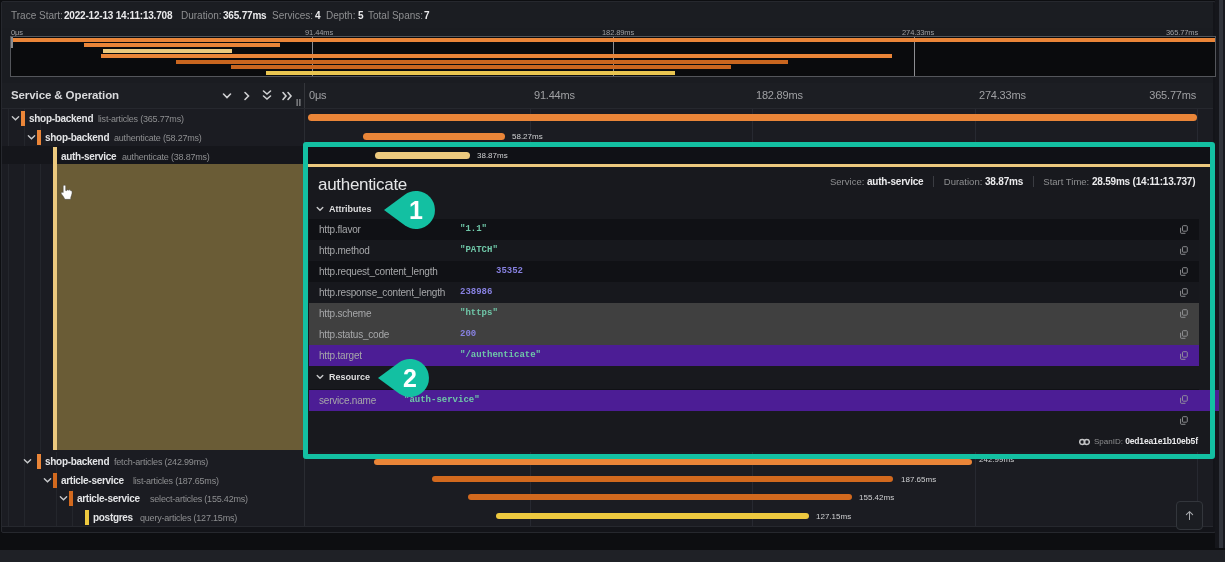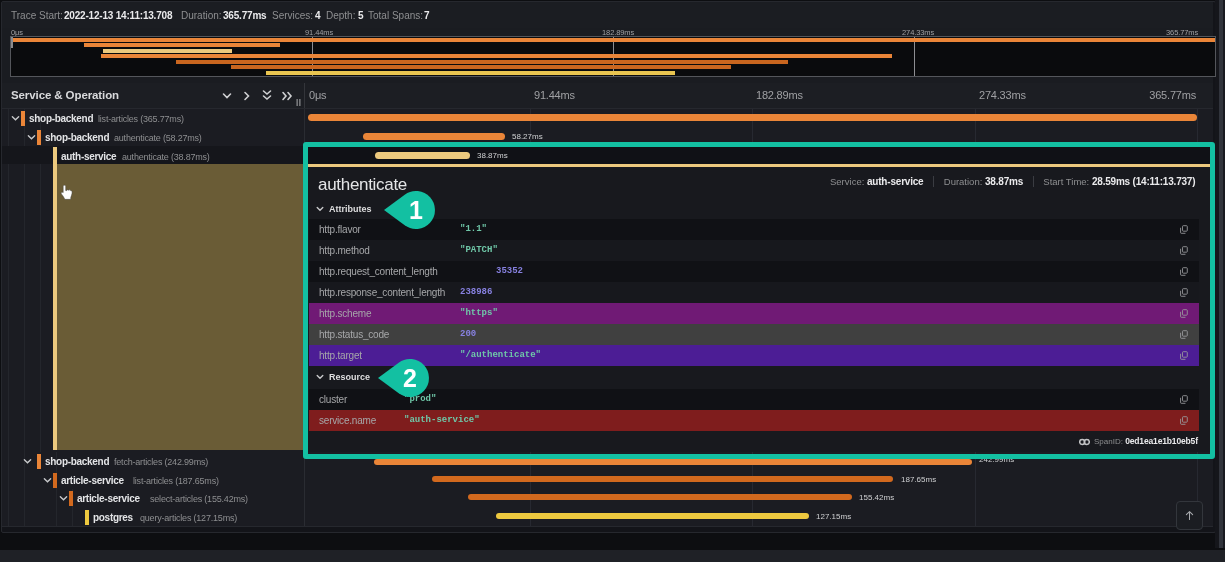--- a/index.html
+++ b/index.html
@@ -199,21 +199,21 @@
     <div class="kval mono str" style="left:151px;">"PATCH"</div>
 </div>
 <div class="krow" style="top:261px;background:#101115;">
   <div class="key">http.request_content_length</div>
     <div class="kval mono num" style="left:159px;margin-left:28px;">35352</div>
 </div>
 <div class="krow" style="top:282px;background:#17181d;">
   <div class="key">http.response_content_length</div>
     <div class="kval mono num" style="left:151px;">238986</div>
 </div>
-<div class="krow" style="top:303px;background:#701a75;text-decoration:underline;">
+<div class="krow" style="top:303px;background:#404040;text-decoration:underline;">
   <div class="key">http.scheme</div>
     <div class="kval mono str" style="left:151px;">"https"</div>
 </div>
 <div class="krow" style="top:324px;background:#404040;">
   <div class="key">http.status_code</div>
     <div class="kval mono num" style="left:151px;">200</div>
 </div>
 <div class="krow" style="top:345px;background:#4c1d95;">
   <div class="key">http.target</div>
     <div class="kval mono str" style="left:151px;">"/authenticate"</div>
@@ -221,21 +221,21 @@
 
 <svg class="abs" style="left:316px;top:373px;" width="8" height="8" viewBox="0 0 10 10">
     <path d="M1.5 3 L5 6.5 L8.5 3" stroke="#c9cacc" stroke-width="1.7" fill="none" stroke-linecap="round"></path>
   </svg>
 <div class="abs" style="left:329px;top:372px;font-size:9px;font-weight:bold;color:#dededf;">Resource</div>
 
 <div class="krow" style="top:389px;background:#101115;">
   <div class="key">cluster</div>
     <div class="kval mono str" style="left:95px;">"prod"</div>
 </div>
-<div class="krow" style="top:410px;background:#7f1d1d;">
+<div class="krow" style="top:390px;background:#4c1d95;padding-left:20px;">
   <div class="key">service.name</div>
     <div class="kval mono str" style="left:95px;">"auth-service"</div>
 </div>
 
 <svg class="abs" style="left:1079px;top:438px;" width="11" height="8" viewBox="0 0 11 8">
     <circle cx="3.2" cy="4" r="2.5" stroke="#c2c3c5" stroke-width="1.5" fill="none"></circle>
     <circle cx="7.8" cy="4" r="2.5" stroke="#c2c3c5" stroke-width="1.5" fill="none"></circle>
   </svg>
 <div class="abs" style="left:1094px;top:436px;font-size:8.5px;white-space:nowrap;"><span class="lbl" style="font-size:8px;">SpanID: </span><span class="val" style="letter-spacing:-0.15px;">0ed1ea1e1b10eb5f</span></div>
 

